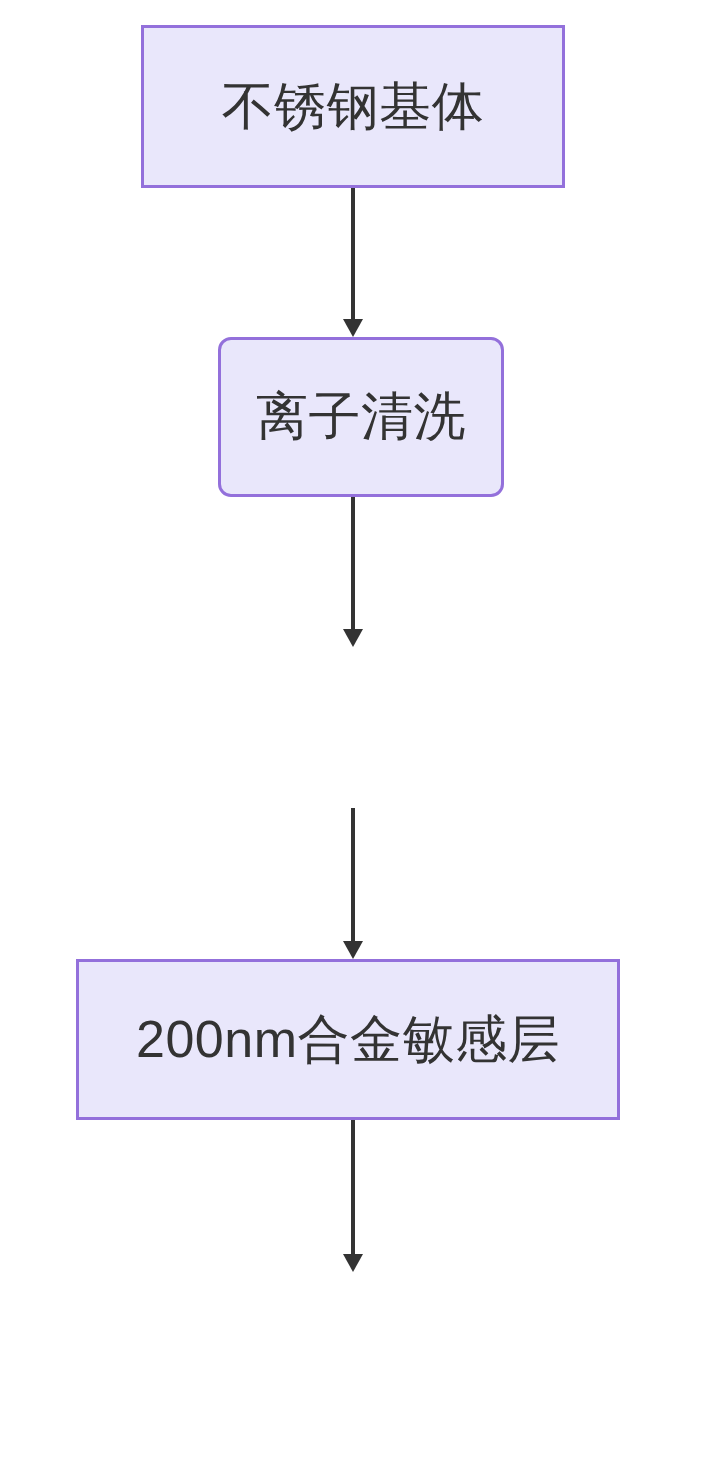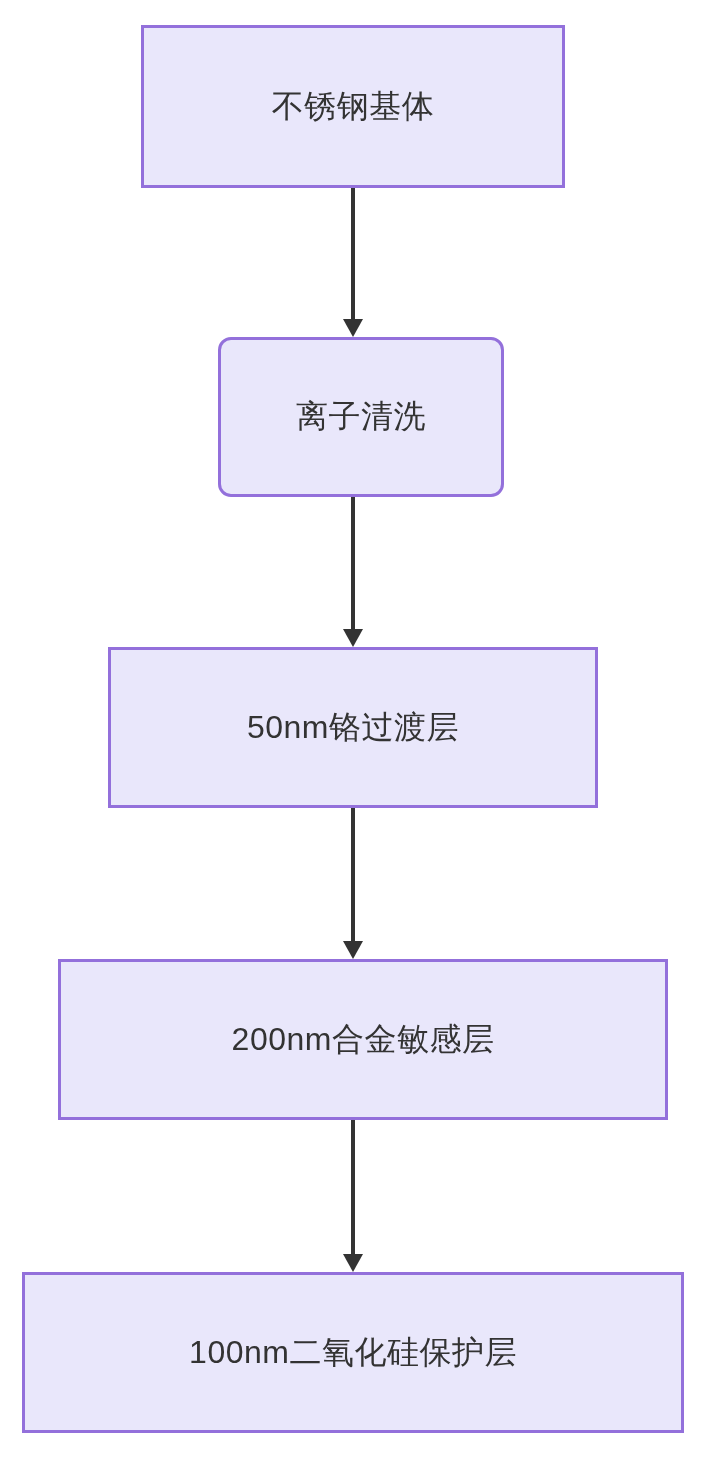--- a/index.html
+++ b/index.html
@@ -31,21 +31,21 @@
     justify-content: center;
     z-index: 2;
   }
 
   .node.rounded {
     border-radius: 13px;
   }
 
   .node-label {
     color: #333333;
-    font-size: 32px;
+    font-size: 52px;
     line-height: 1.1;
     letter-spacing: 0.5px;
     white-space: nowrap;
     font-weight: 400;
     text-align: center;
   }
 
   .edge-layer {
     position: absolute;
     left: 0;
@@ -96,25 +96,19 @@
   </svg>
 
   <div class="node" style="left:141px; top:25px; width:424px; height:163px;">
     <span class="node-label">不锈钢基体</span>
   </div>
 
   <div class="node rounded" style="left:210px; top:337px; width:286px; height:160px;margin-left:8px;">
     <span class="node-label">离子清洗</span>
   </div>
 
-  <div class="node" style="left:108px; top:647px; width:490px; height:161px;">
-    <span class="node-label">50nm铬过渡层</span>
-  </div>
 
-  <div class="node" style="left:58px; top:959px; width:610px; height:161px;">
+  <div class="node" style="left:76px; top:959px; width:544px; height:161px;">
     <span class="node-label">200nm合金敏感层</span>
   </div>
 
-  <div class="node" style="left:22px; top:1272px; width:662px; height:161px;">
-    <span class="node-label">100nm二氧化硅保护层</span>
-  </div>
 
 </div>
 
 </body></html>

